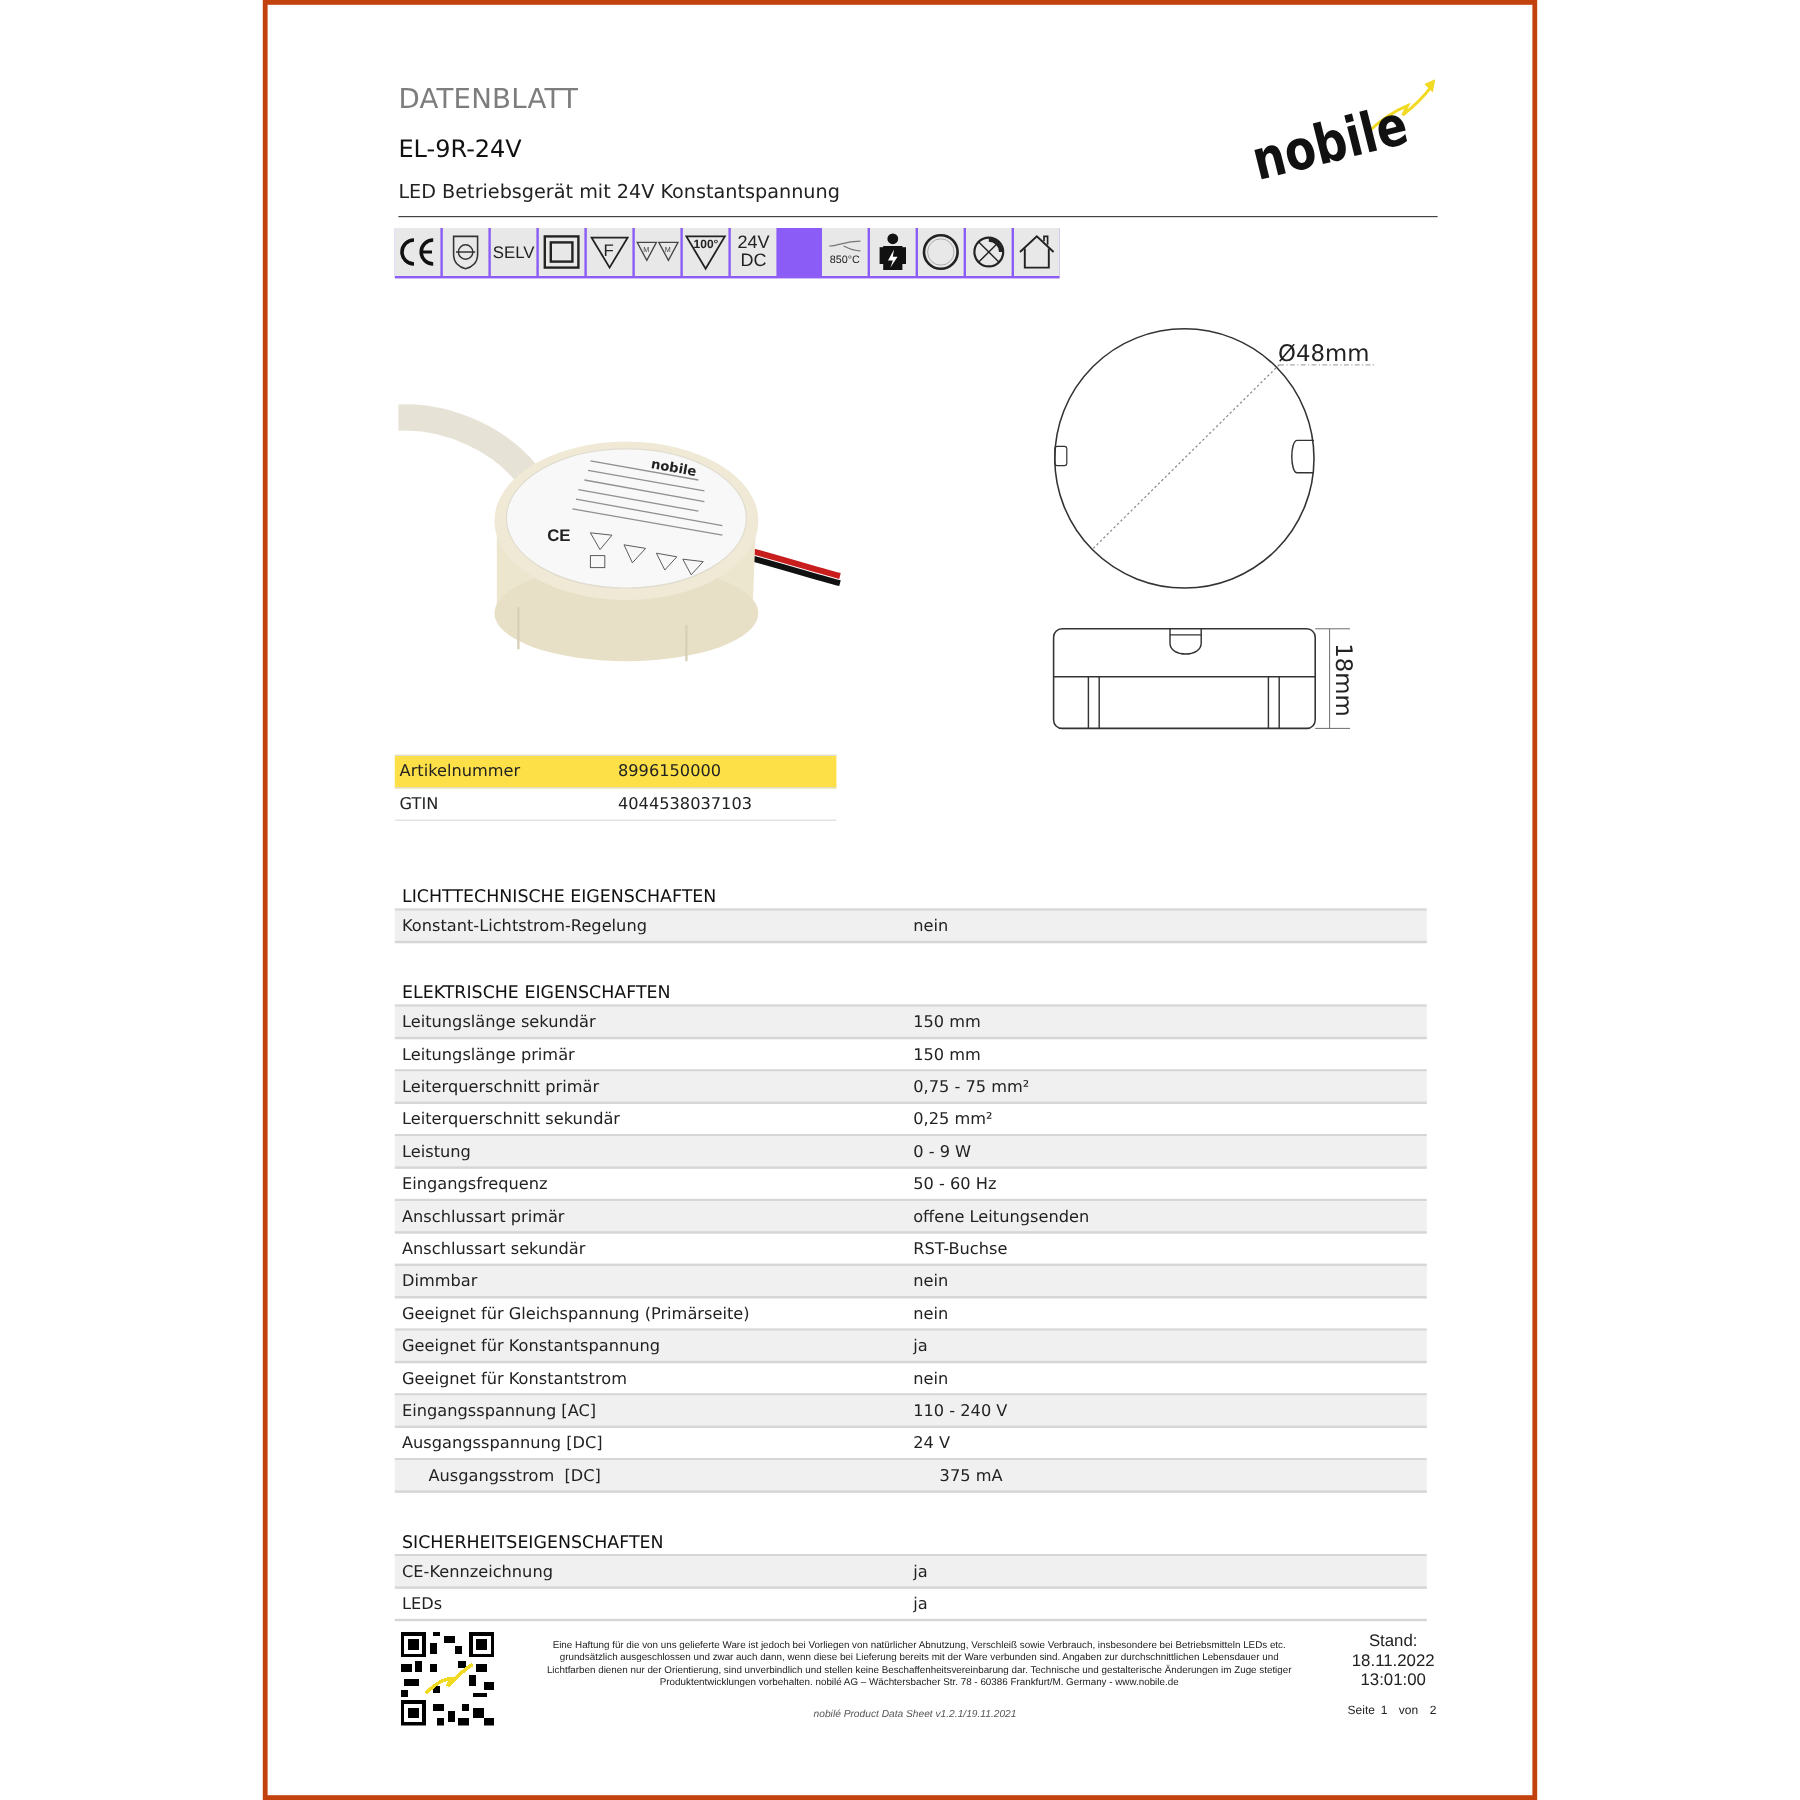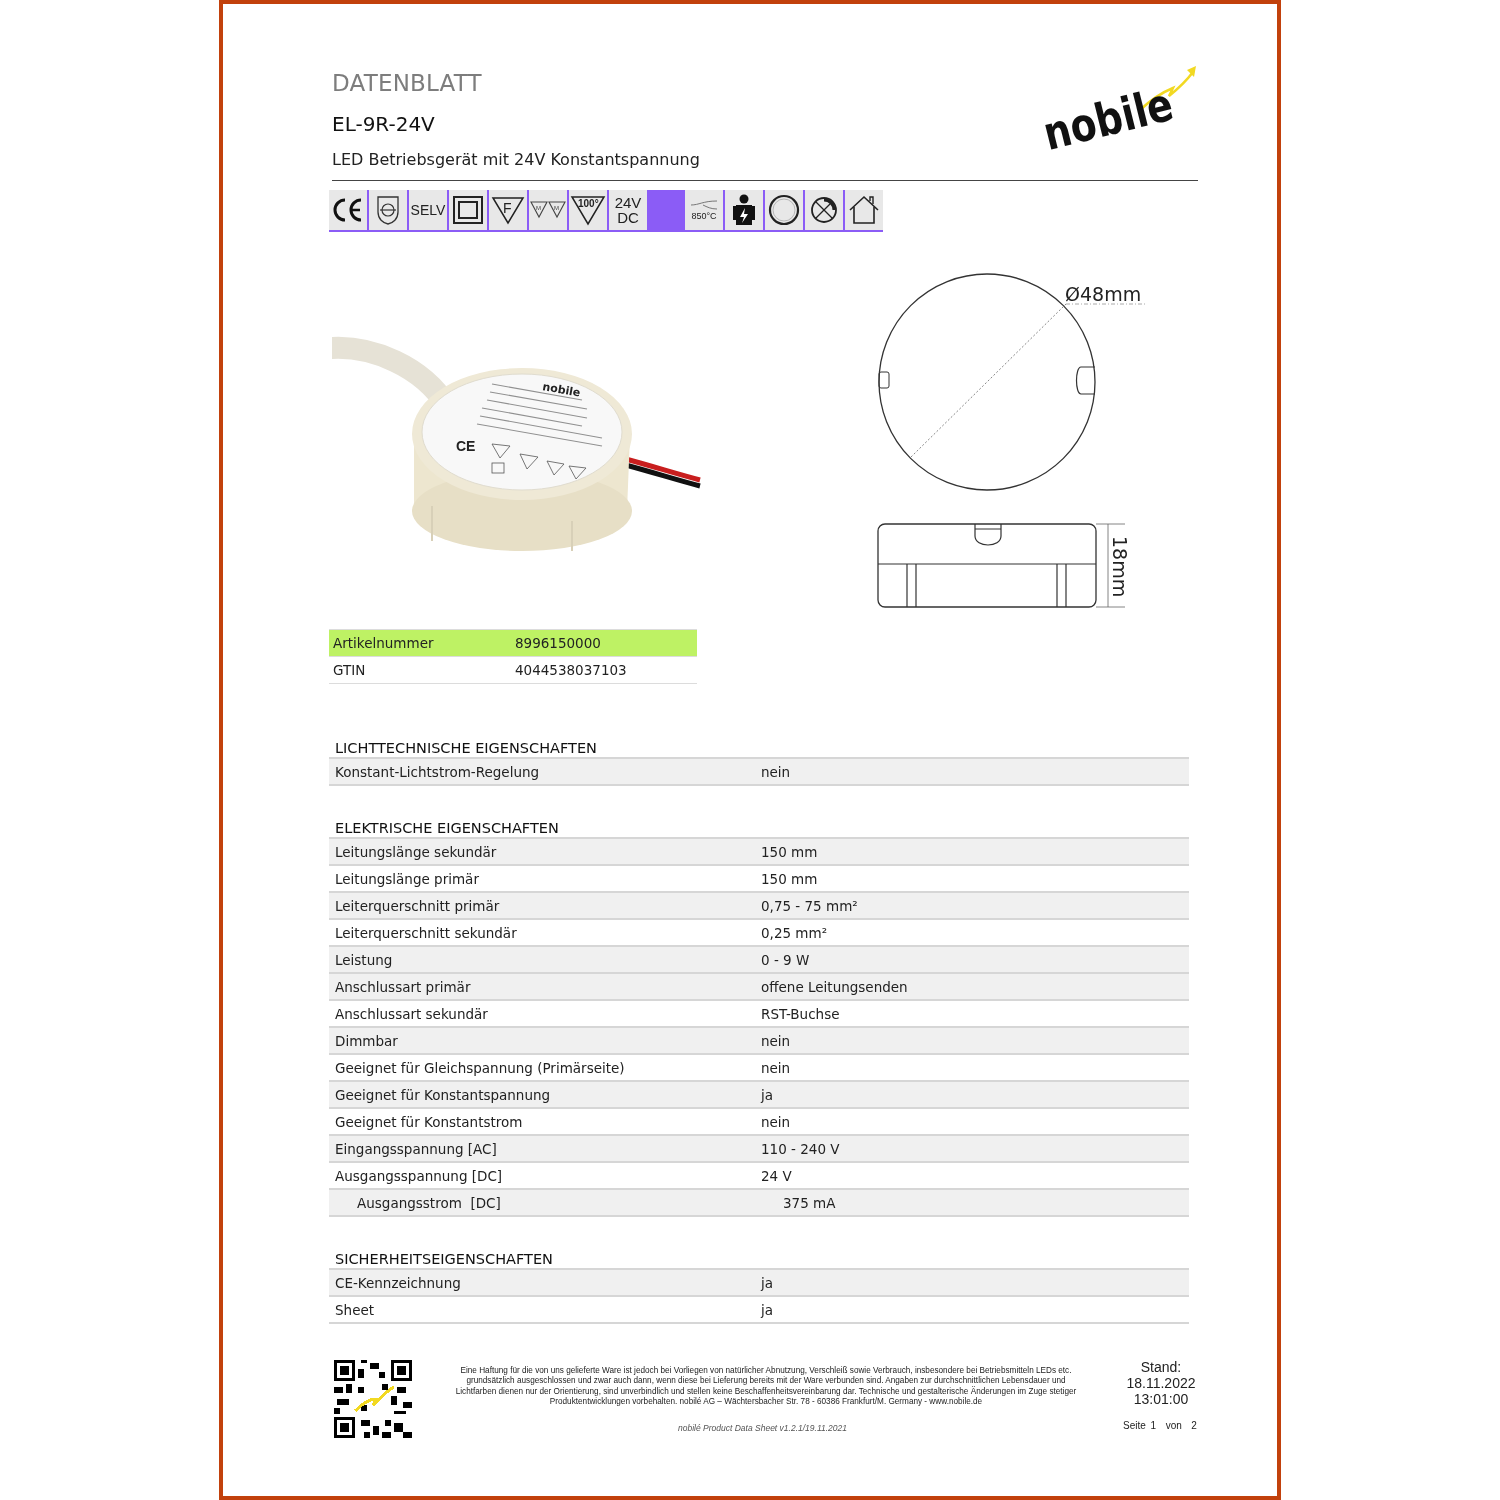--- a/index.html
+++ b/index.html
@@ -17,21 +17,21 @@
   .iconbar { left: 106px; top: 186px; height: 42px; display: flex; gap: 2px; background: #8b5cf6; }
   .icell { width: 38px; height: 40px; background: #e8e8e8; display: flex; align-items: center; justify-content: center; color: #222; font-family: "Liberation Sans", sans-serif; }
   .icell svg { display: block; }
   .icell.txt { font-size: 14px; }
 
   .photo { left: 109px; top: 332px; width: 370px; height: 225px; }
   .drawing { left: 640px; top: 260px; width: 300px; height: 350px; }
 
   .idtable { left: 106px; top: 625px; width: 368px; font-size: 13.5px; color: #222; }
   .idrow { height: 26px; display: flex; align-items: center; border-bottom: 1.5px solid #dcdcdc; }
-  .idrow.shade { background: #bef264; border-top: 1.5px solid #dcdcdc; }
+  .idrow.shade { background: #fde047; border-top: 1.5px solid #dcdcdc; }
   .idrow .k { width: 182px; padding-left: 4px; }
 
   .specs { left: 106px; top: 726px; width: 860px; font-size: 13.5px; color: #222; }
   .sec-title { height: 26px; display: flex; align-items: flex-end; padding-left: 6px; padding-bottom: 1px; font-size: 14.5px; color: #111; border-bottom: 2px solid #d6d6d6; }
   .srow { height: 25px; display: flex; align-items: center; border-bottom: 2px solid #d6d6d6; }
   .srow.shade { background: #f0f0f0; }
   .srow .k { width: 426px; padding-left: 6px; }
   .sec-gap { height: 24px; }
 
   .footer-text { left: 193px; top: 1362px; width: 700px; text-align: center; font-family: "Liberation Sans", sans-serif; font-size: 8.2px; line-height: 10.3px; color: #222; }
@@ -232,20 +232,24 @@
         <span>0,75 - 75 mm²</span>
       </div>
     <div class="srow">
         <span class="k">Leiterquerschnitt sekundär</span>
         <span>0,25 mm²</span>
       </div>
     <div class="srow shade">
         <span class="k">Leistung</span>
         <span>0 - 9 W</span>
       </div>
+    <div class="srow">
+        <span class="k">Eingangsfrequenz</span>
+        <span>50 - 60 Hz</span>
+      </div>
     <div class="srow shade">
         <span class="k">Anschlussart primär</span>
         <span>offene Leitungsenden</span>
       </div>
     <div class="srow">
         <span class="k">Anschlussart sekundär</span>
         <span>RST-Buchse</span>
       </div>
     <div class="srow shade">
         <span class="k">Dimmbar</span>
@@ -276,21 +280,21 @@
         <span>375 mA</span>
       </div>
     <div class="sec-gap"></div>
 
     <div class="sec-title">SICHERHEITSEIGENSCHAFTEN</div>
     <div class="srow shade">
         <span class="k">CE-Kennzeichnung</span>
         <span>ja</span>
       </div>
     <div class="srow">
-        <span class="k">Sheet</span>
+        <span class="k">LEDs</span>
         <span>ja</span>
       </div>
   </div>
 
   <div class="abs qr">
     <svg width="78" height="78" viewBox="0 0 26 26" shape-rendering="crispEdges">
       <rect width="26" height="26" fill="#fff"></rect>
       <g fill="#000">
         <rect x="0" y="0" width="7" height="7"></rect>
           <rect x="1" y="1" width="5" height="5" fill="#fff"></rect>

